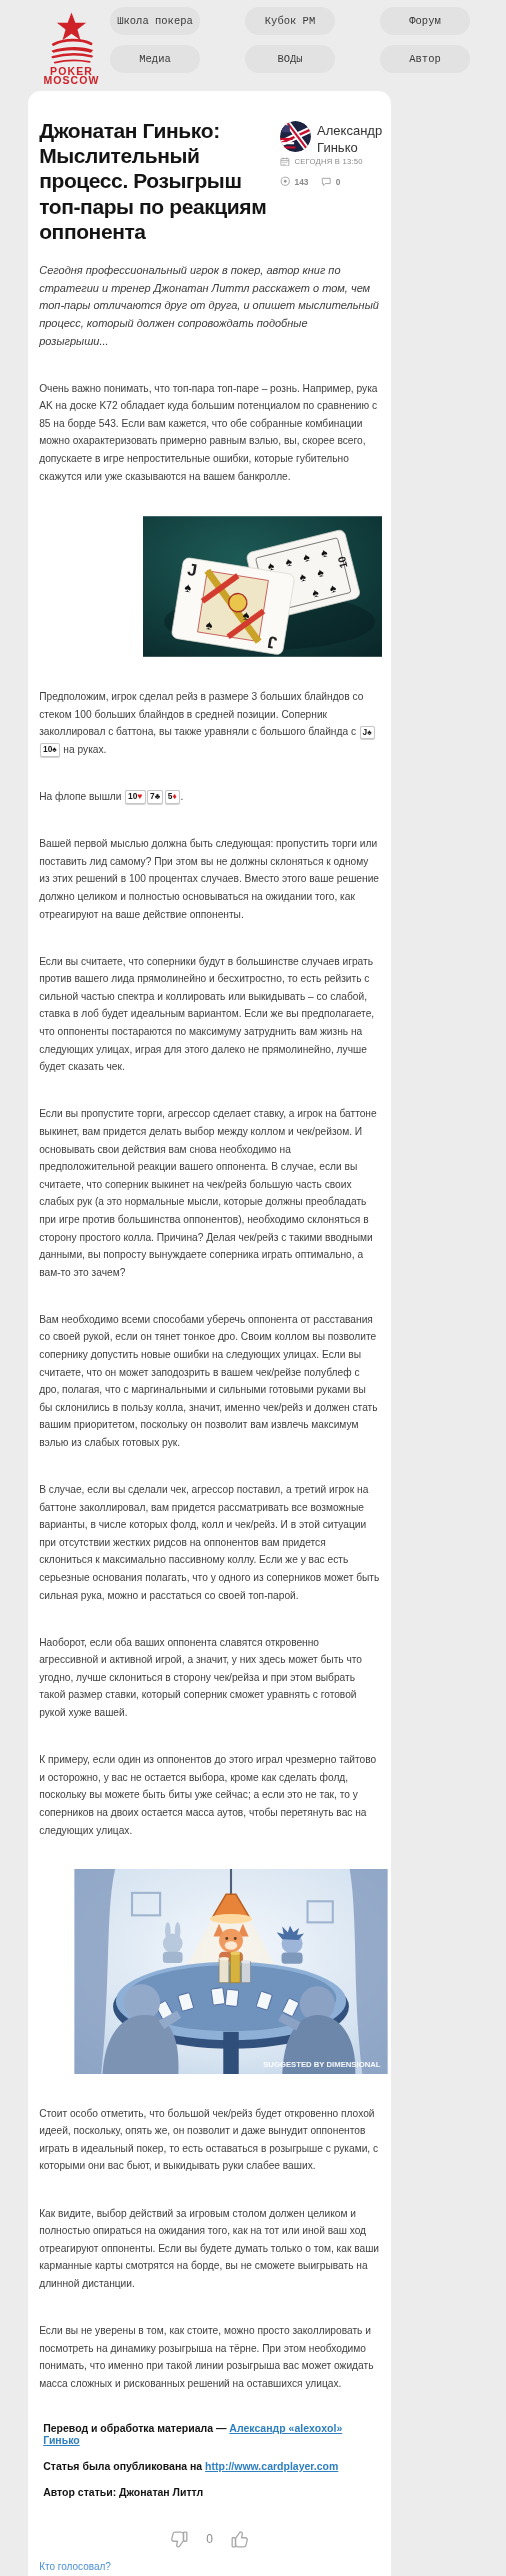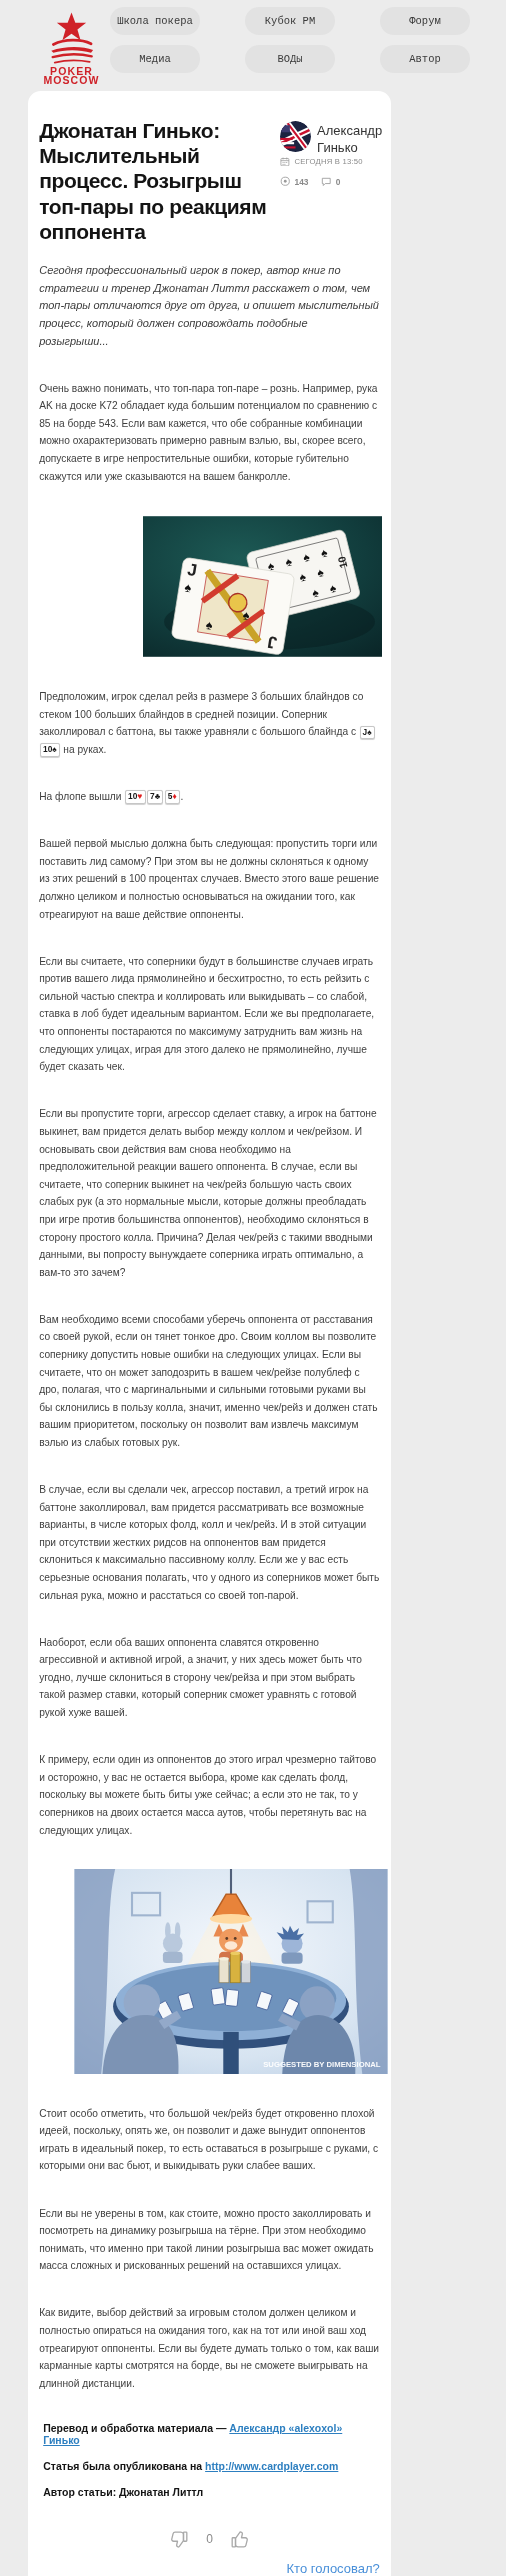--- a/index.html
+++ b/index.html
@@ -40,21 +40,21 @@
              box-shadow:0 0.7px 0.7px rgba(0,0,0,.18);margin:0 0.7px;vertical-align:0.7px;white-space:nowrap;}
   .suit-red{color:#e01f1f;}
   .suit-black{color:#1a1a1a;}
 
   .foot-line{font-size:10.5px;font-weight:bold;color:#141414;margin:0 4px 14px;}
   .link{color:#2d7fc0;text-decoration:underline;cursor:pointer;font-weight:bold;}
 
   .vote{display:flex;align-items:center;justify-content:center;gap:17px;margin:31px 0 11.2px;}
   .vote-btn{cursor:pointer;display:flex;}
   .vote-count{font-size:12px;color:#8a8a8a;}
-  .who{display:block;text-align:right;color:#4a90d9;font-size:13px;margin:8px 0 21px;cursor:pointer;text-decoration:none;}
+  .who{display:block;text-align:left;color:#4a90d9;font-size:10px;margin:8px 0 21px;cursor:pointer;text-decoration:none;}
   .tags{display:flex;justify-content:center;gap:28px;font-size:7.7px;color:#9b9b9b;}
   .tag{cursor:pointer;}
 </style>
 </head>
 <body>
 
 <div class="page">
 
   <div class="header">
     <div class="logo">
@@ -279,22 +279,22 @@
       </g>
       <g>
         <circle cx="346" cy="192" r="25" fill="#8ba2c4"></circle>
         <path d="M296 292 C298 240 316 208 348 208 C382 210 402 244 400 292 Z" fill="#6d87ab"></path>
         <path d="M322 218 l-26 -12 l-6 10 l26 14 Z" fill="#8ba2c4"></path>
       </g>
       <text x="436" y="282" text-anchor="end" font-size="11" font-weight="bold" fill="#ffffff" opacity="0.95">SUGGESTED BY DIMENSIONAL</text>
     </svg>
 
     <p class="para">Стоит особо отметить, что большой чек/рейз будет откровенно плохой идеей, поскольку, опять же, он позволит и даже вынудит оппонентов играть в идеальный покер, то есть оставаться в розыгрыше с руками, с которыми они вас бьют, и выкидывать руки слабее ваших.</p>
+    <p class="para">Как видите, выбор действий за игровым столом должен целиком и полностью опираться на ожидания того, как на тот или иной ваш ход отреагируют оппоненты. Если вы будете думать только о том, как ваши карманные карты смотрятся на борде, вы не сможете выигрывать на длинной дистанции.</p>
     <p class="para">Если вы не уверены в том, как стоите, можно просто заколлировать и посмотреть на динамику розыгрыша на тёрне. При этом необходимо понимать, что именно при такой линии розыгрыша вас может ожидать масса сложных и рискованных решений на оставшихся улицах.</p>
-    <p class="para">Как видите, выбор действий за игровым столом должен целиком и полностью опираться на ожидания того, как на тот или иной ваш ход отреагируют оппоненты. Если вы будете думать только о том, как ваши карманные карты смотрятся на борде, вы не сможете выигрывать на длинной дистанции.</p>
 
     <p class="foot-line">
       <span>Перевод и обработка материала — </span><span class="link">Александр «alexoxol» Гинько</span>
     </p>
     <p class="foot-line">
       <span>Статья была опубликована на </span><span class="link">http://www.cardplayer.com</span>
     </p>
     <p class="foot-line">Автор статьи: Джонатан Литтл</p>
 
     <div class="vote">

